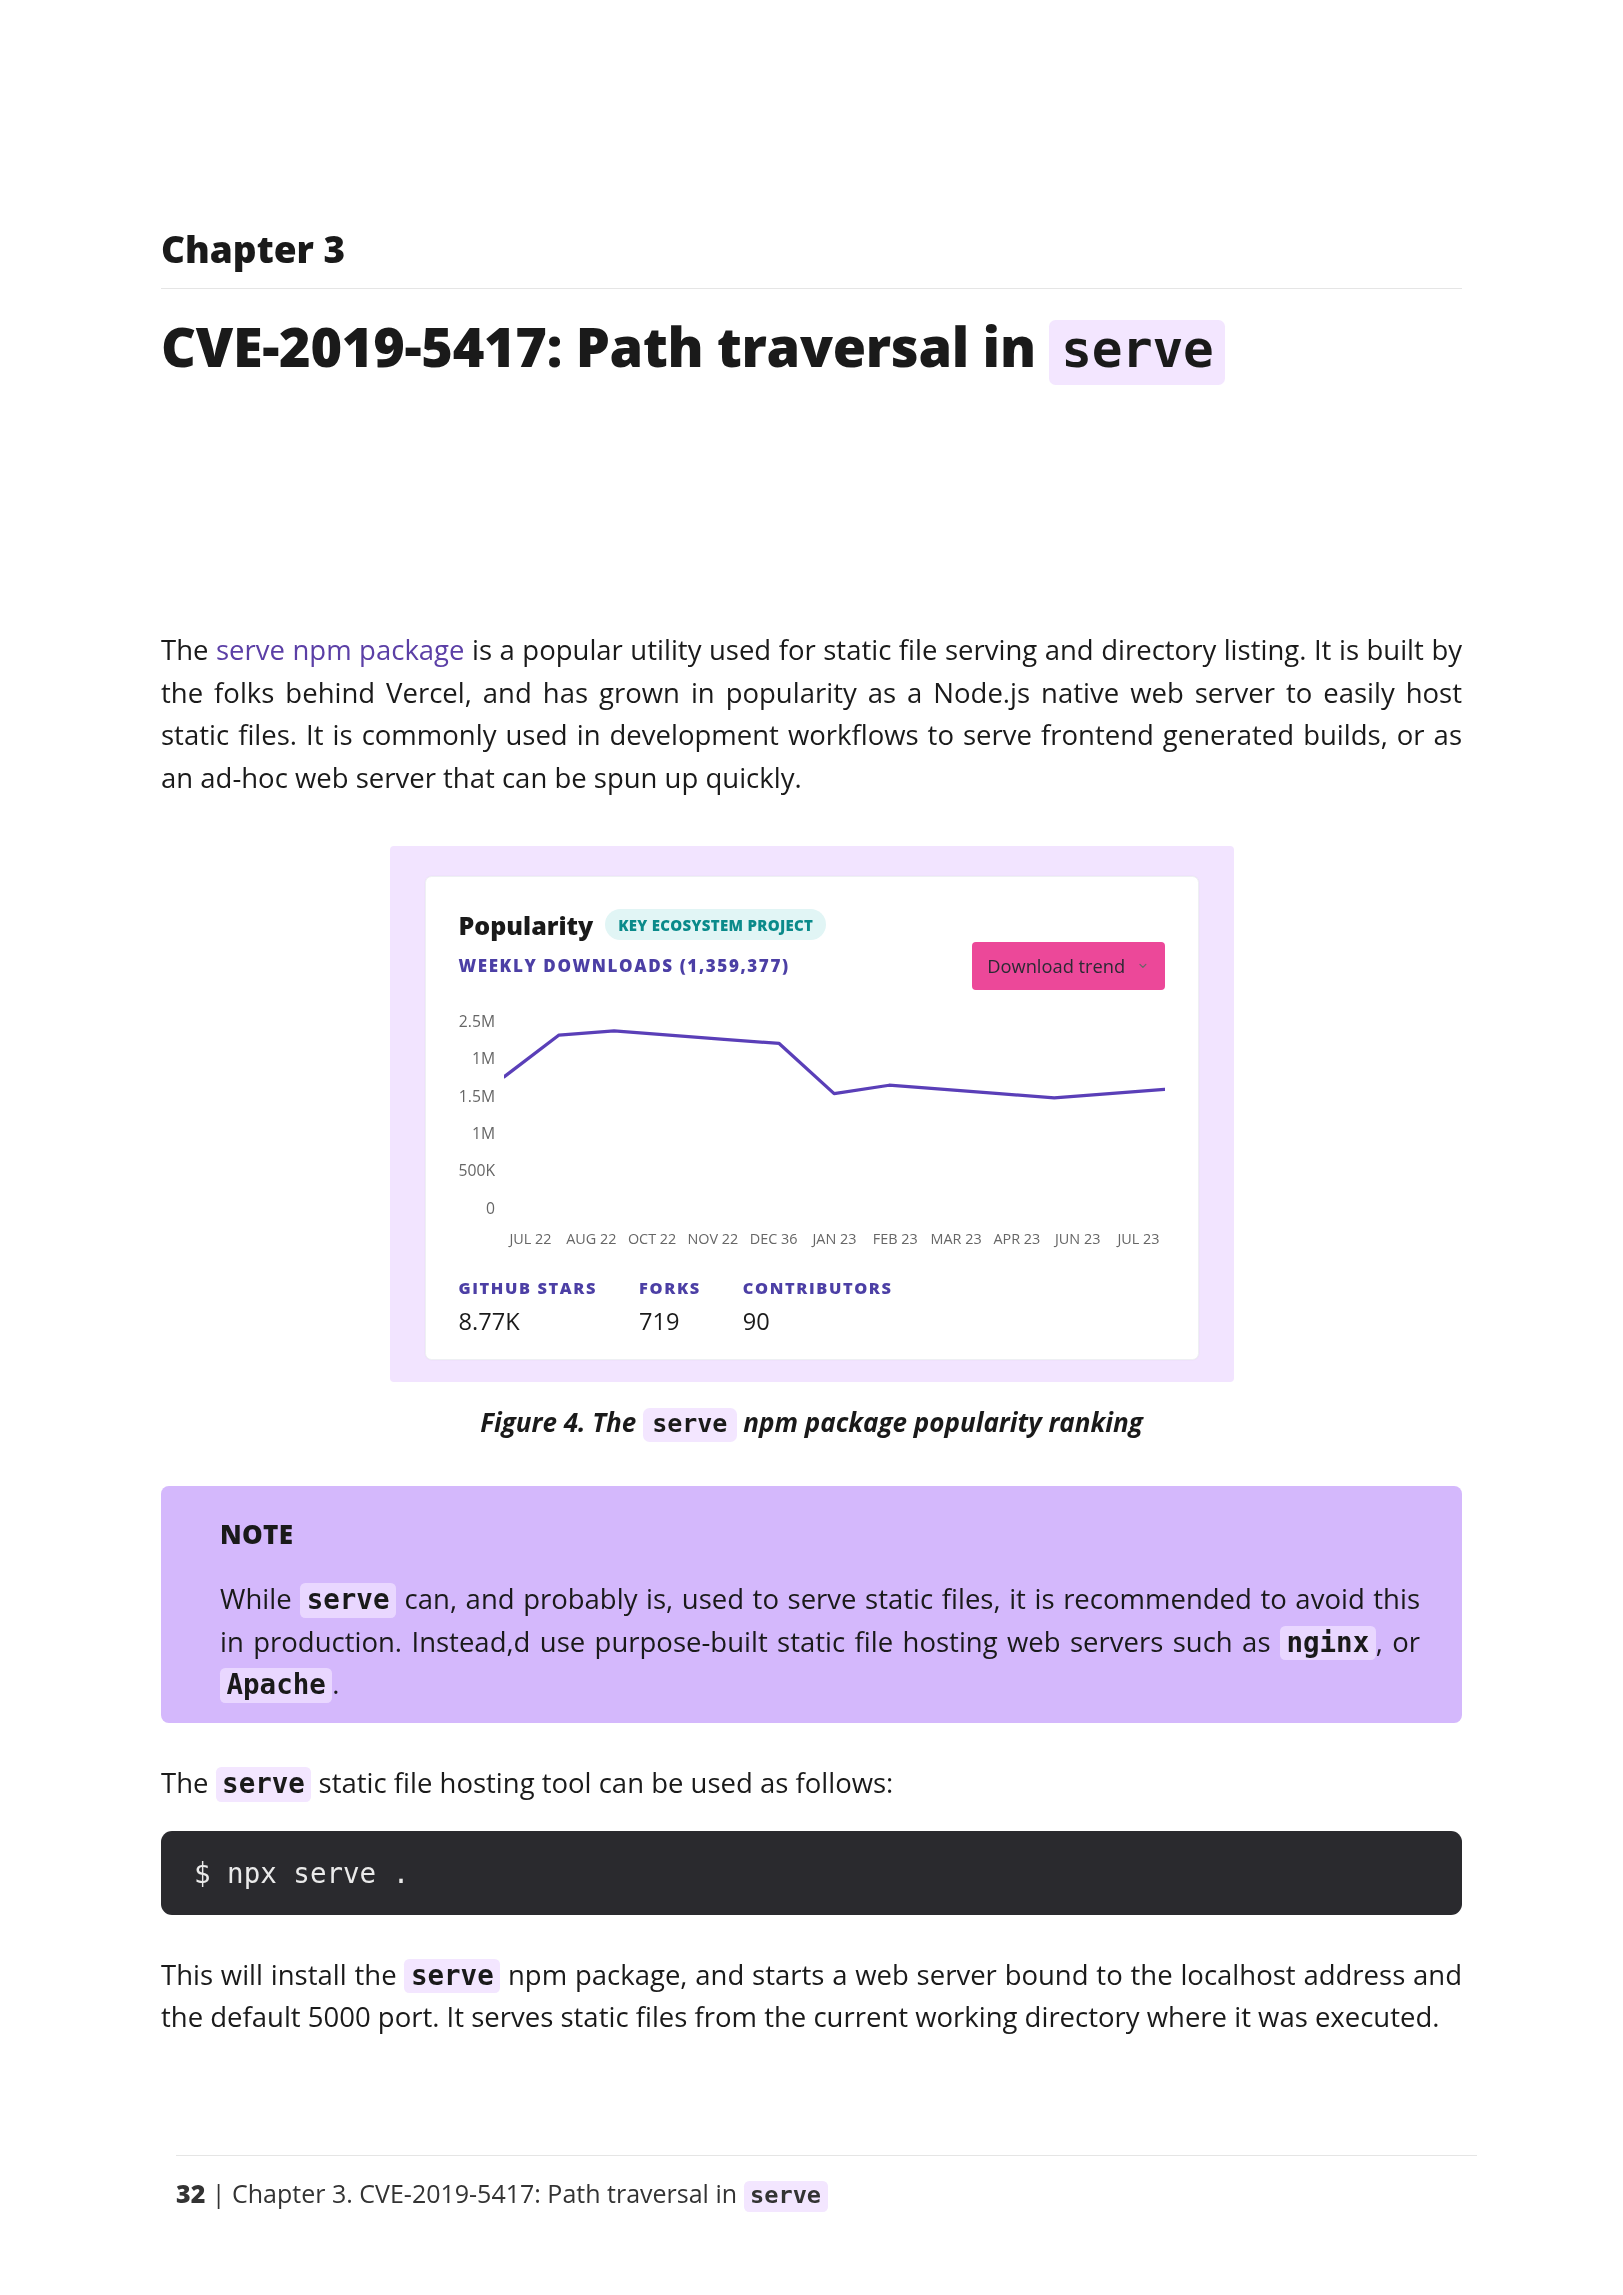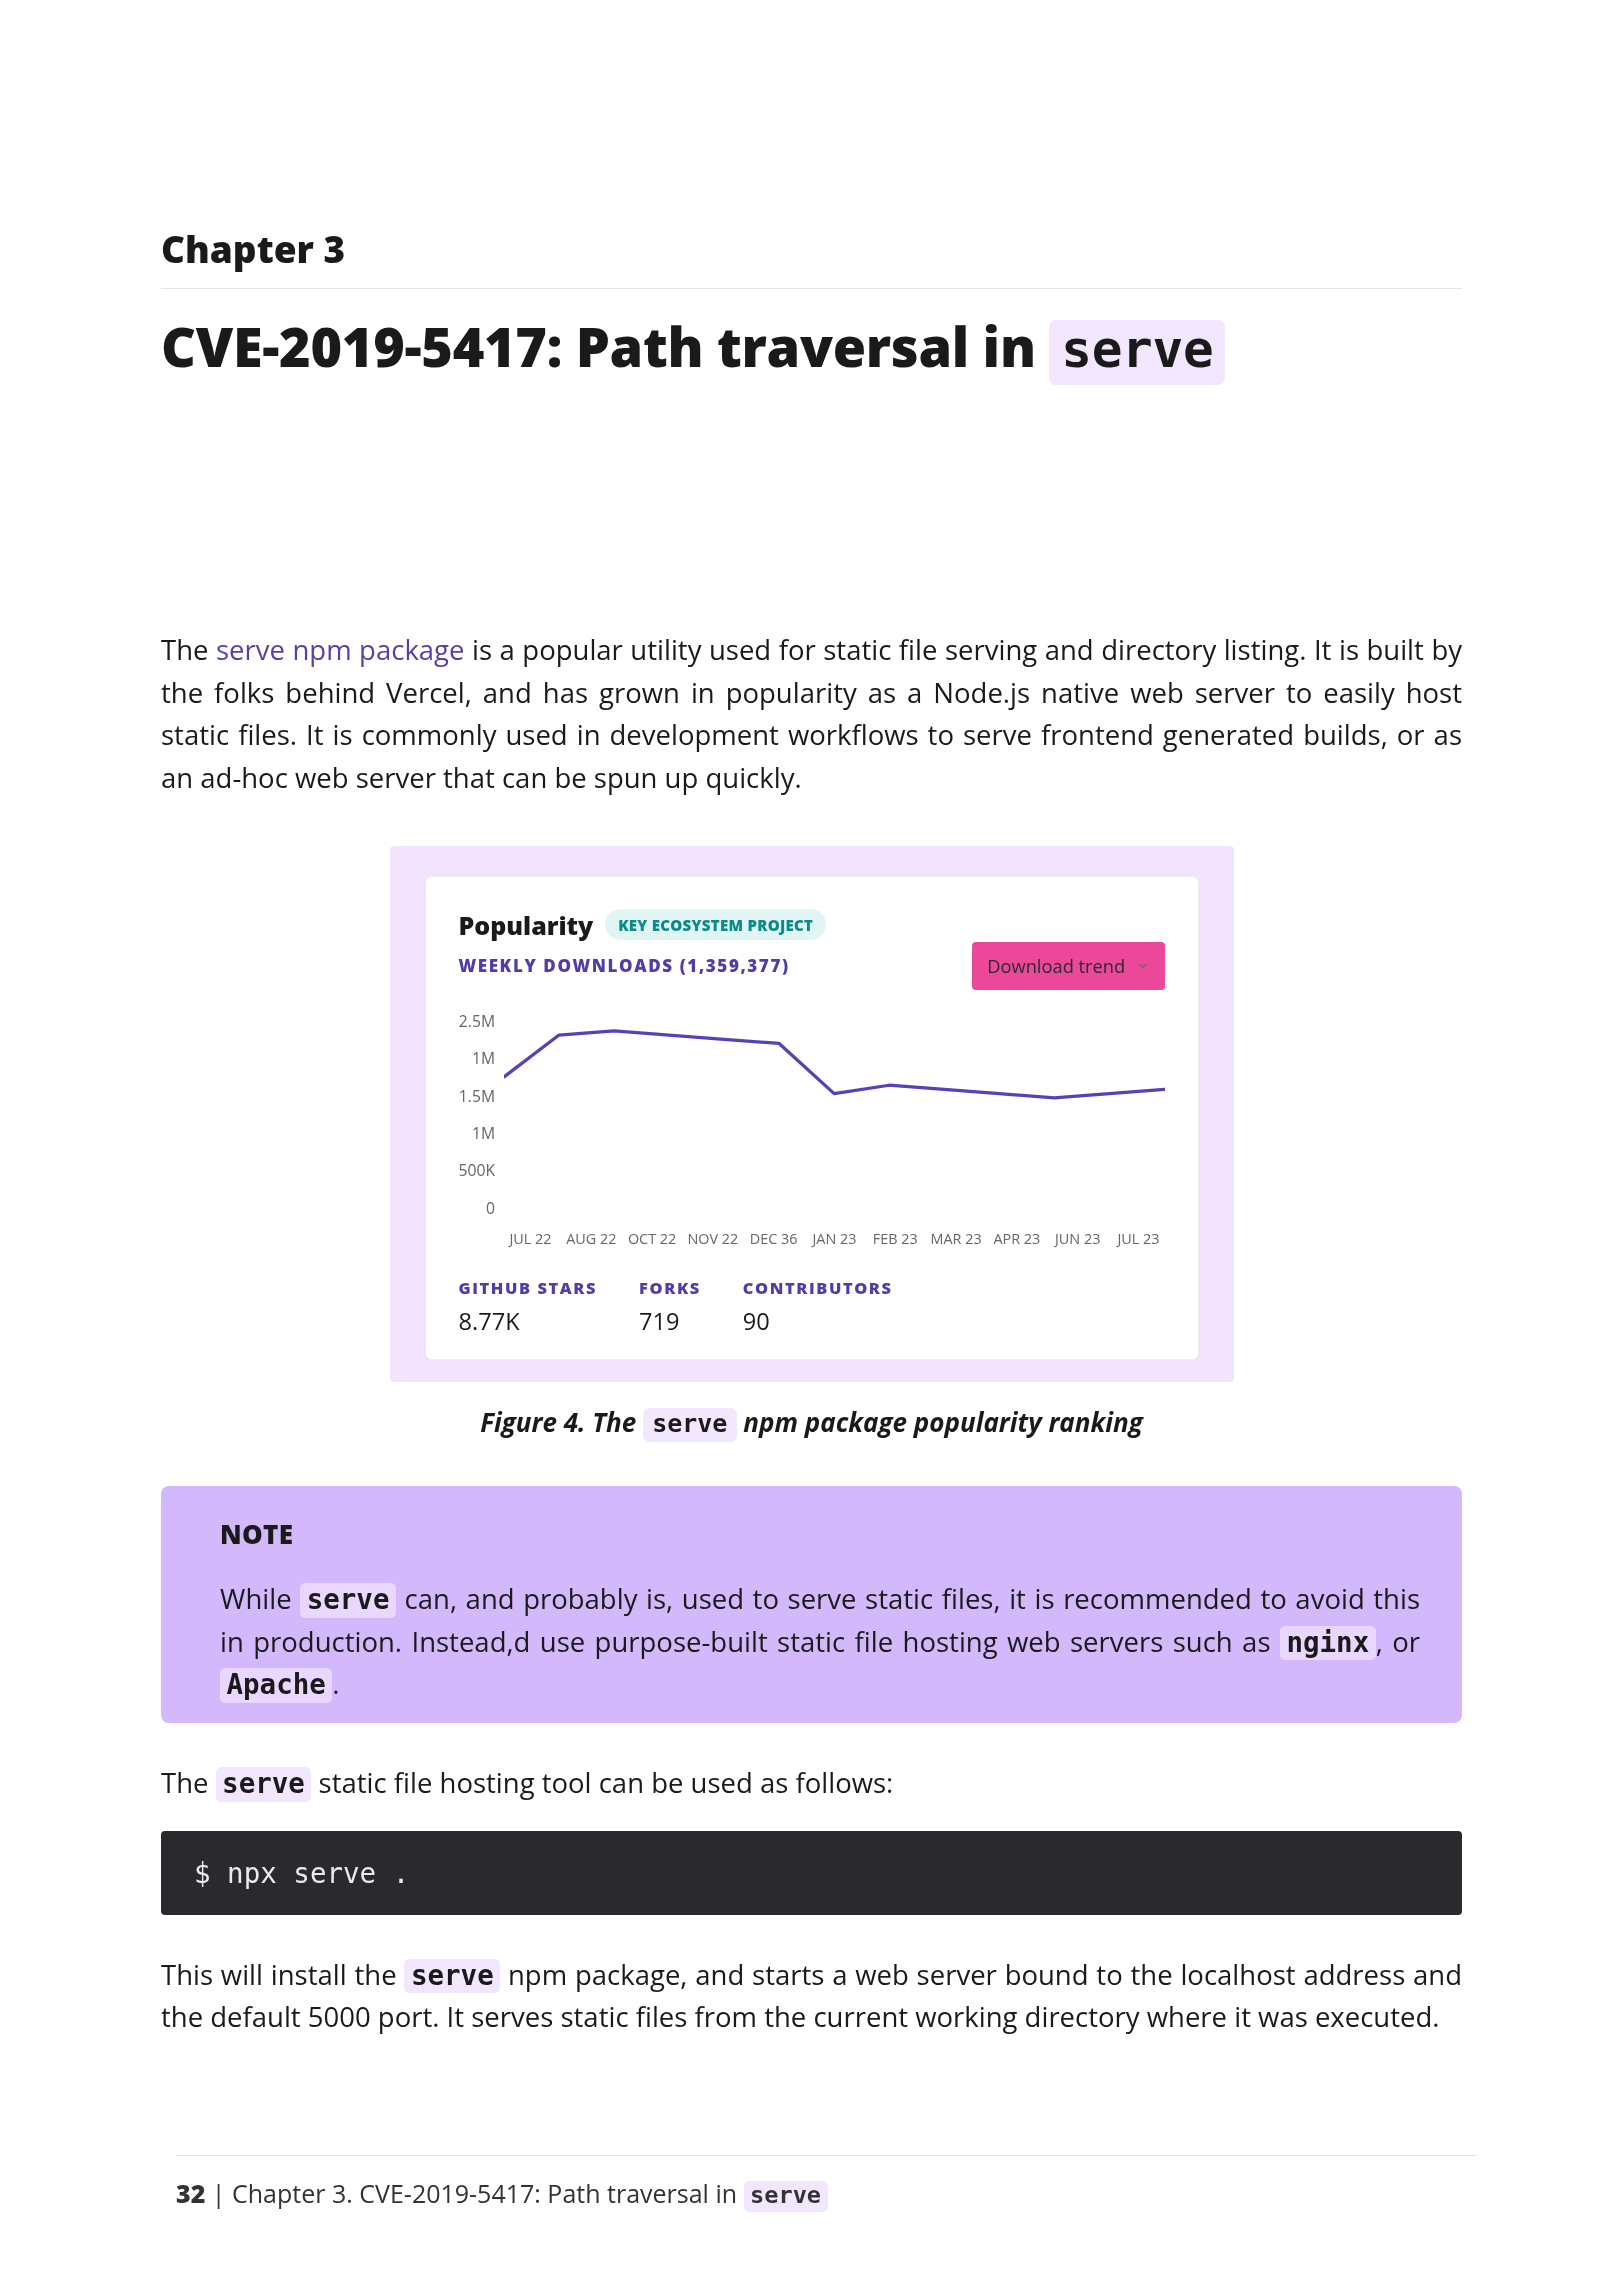--- a/index.html
+++ b/index.html
@@ -103,21 +103,21 @@
     margin: 0 0 39px 0;
   }
   .note-title { font-size: 26px; font-weight: 800; margin-bottom: 26px; letter-spacing: 0.3px; }
   .note-box p { font-size: 27.5px; line-height: 1.55; text-align: justify; }
   .note-box .code-pill { background: #e9d7ff; }
   .code-block {
     background: #2a2a2e;
     color: #eaeaea;
     font-family: ui-monospace, Menlo, Consolas, monospace;
     font-size: 27.5px;
-    border-radius: 4px;
+    border-radius: 11px;
     padding: 26px 33px;
     margin: 26px 0 39px 0;
     white-space: pre;
   }
   .footer {
     position: absolute;
     left: 176px; bottom: 85px;
     width: 1301px;
     border-top: 1.3px solid #e5e5e5;
     padding-top: 19.6px;

